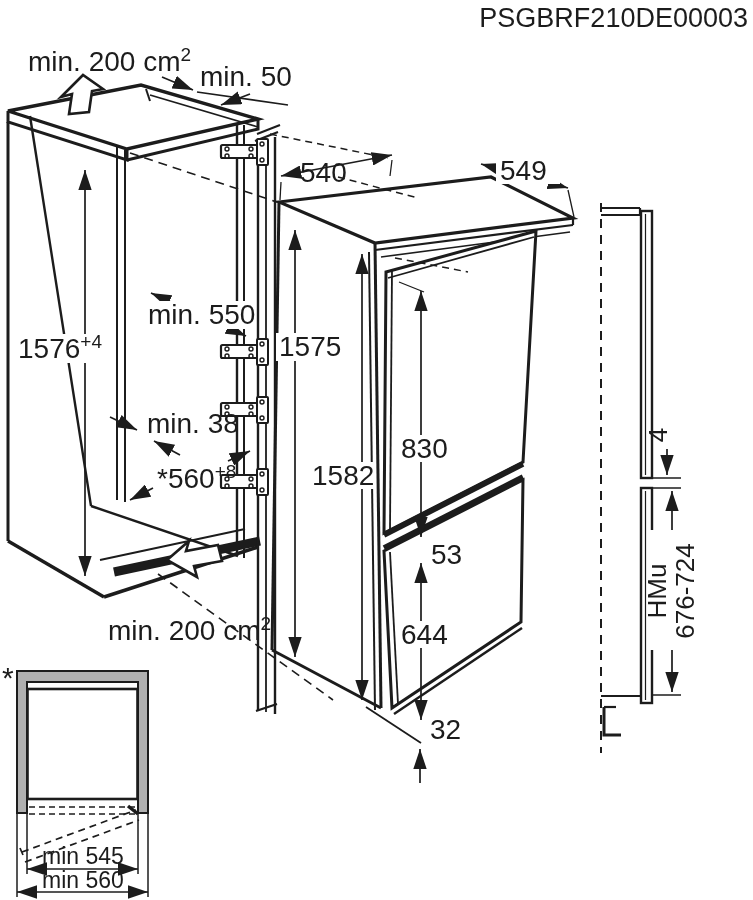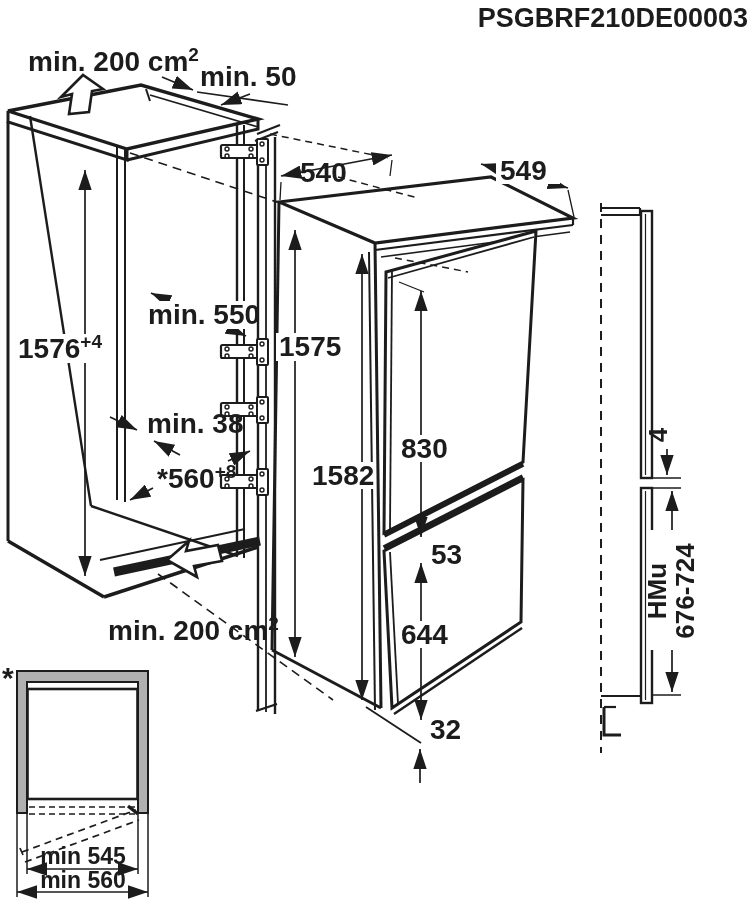--- a/index.html
+++ b/index.html
@@ -1,16 +1,16 @@
 <!DOCTYPE html>
 <html><head>
 <meta charset="utf-8">
 <style>
   html,body{margin:0;padding:0;background:#ffffff;}
-  .stage{position:relative;width:753px;height:900px;background:#ffffff;overflow:hidden;font-weight:bold;}
+  .stage{position:relative;width:753px;height:900px;background:#ffffff;overflow:hidden;}
   svg{display:block;}
   .lbl{font-family:"Liberation Sans",sans-serif;font-size:28px;fill:#1c1c1c;}
   .sup{font-size:19px;}
   .small{font-family:"Liberation Sans",sans-serif;font-size:23px;fill:#1c1c1c;}
   .rot{font-family:"Liberation Sans",sans-serif;font-size:26px;fill:#1c1c1c;}
   .ttl{font-family:"Liberation Sans",sans-serif;font-size:27px;fill:#1c1c1c;}
   .star{font-family:"Liberation Sans",sans-serif;font-size:30px;fill:#1c1c1c;}
 </style>
 </head>
 <body>

